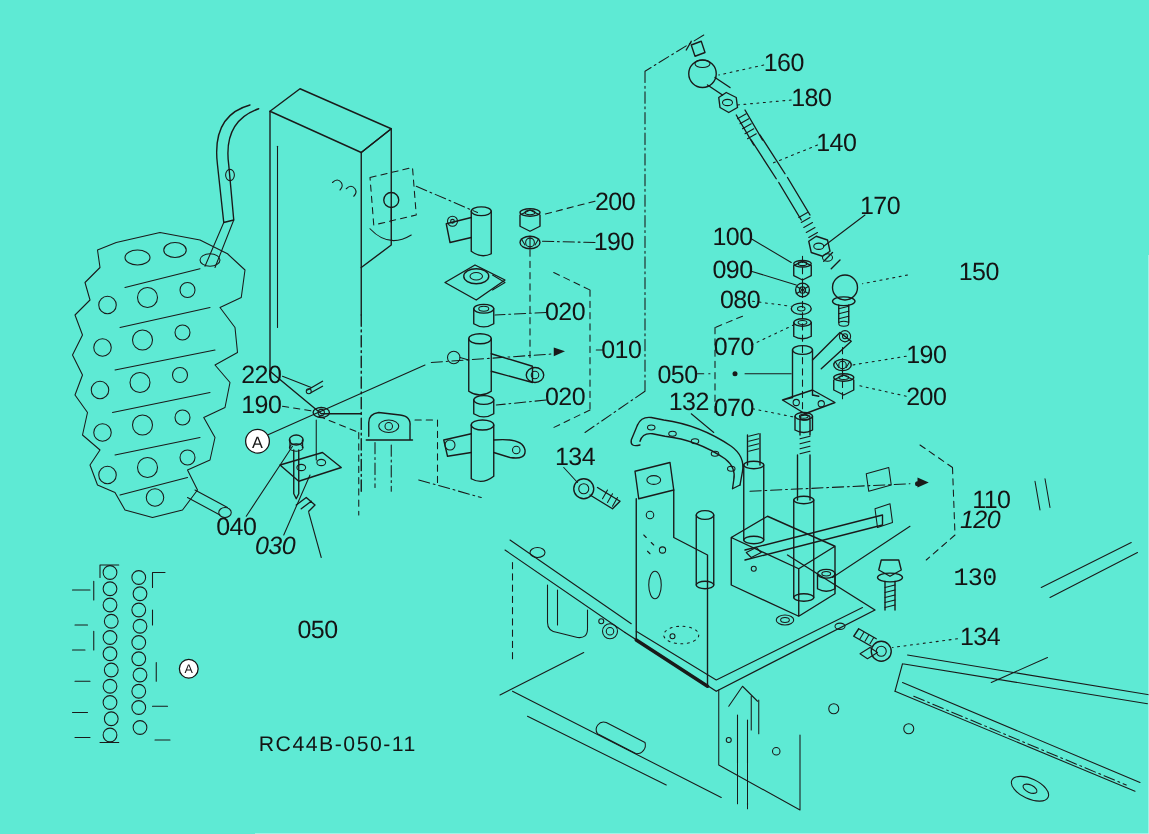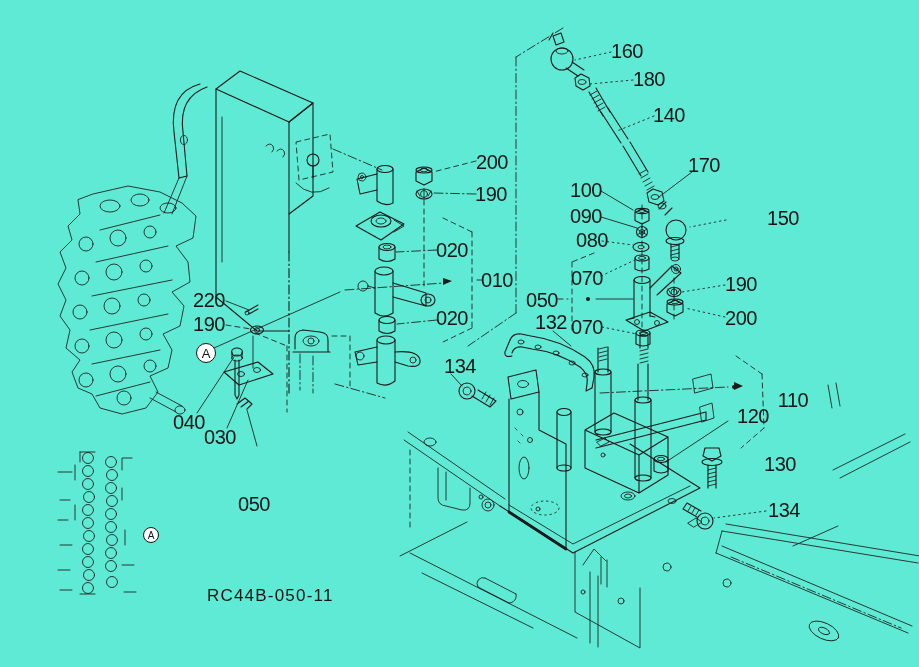--- a/index.html
+++ b/index.html
@@ -380,26 +380,26 @@
       <div class="part-label" style="left: 592px; top: 240px;">080</div>
       <div class="part-label" style="left: 587px; top: 278px;">070</div>
       <div class="part-label" style="left: 542px; top: 300px;">050</div>
       <div class="part-label" style="left: 551px; top: 322px;">132</div>
       <div class="part-label" style="left: 587px; top: 327px;">070</div>
       <div class="part-label" style="left: 741px; top: 284px;">190</div>
       <div class="part-label" style="left: 741px; top: 318px;">200</div>
       <div class="part-label" style="left: 209px; top: 300px;">220</div>
       <div class="part-label" style="left: 209px; top: 324px;">190</div>
       <div class="part-label" style="left: 189px; top: 422px;">040</div>
-      <div class="part-label" style="left: 220px; top: 437px;">030</div>
+      <div class="part-label" style="left: 220px; top: 437px; font-style: italic;">030</div>
       <div class="part-label" style="left: 254px; top: 456px; margin-top: 48px;">050</div>
       <div class="part-label" style="left: 460px; top: 366px;">134</div>
       <div class="part-label" style="left: 793px; top: 400px;">110</div>
-      <div class="part-label" style="left: 753px; top: 416px;">120</div>
-      <div class="part-label" style="left: 780px; top: 464px;">130</div>
+      <div class="part-label" style="left: 784px; top: 416px; font-style: italic;">120</div>
+      <div class="part-label" style="left: 780px; top: 464px; font-family: Liberation Mono, monospace;">130</div>
       <div class="part-label" style="left: 784px; top: 510px;">134</div>
       <div class="callout" style="left: 206px; top: 353px; width: 20px; height: 20px; font-size: 13px;">A</div>
       <div class="callout" style="left: 151px; top: 535px; width: 16px; height: 16px; font-size: 10px;">A</div>
     </div>
 
 <div class="diagram-code">RC44B-050-11</div>
 
 </div>
 
 </body></html>

